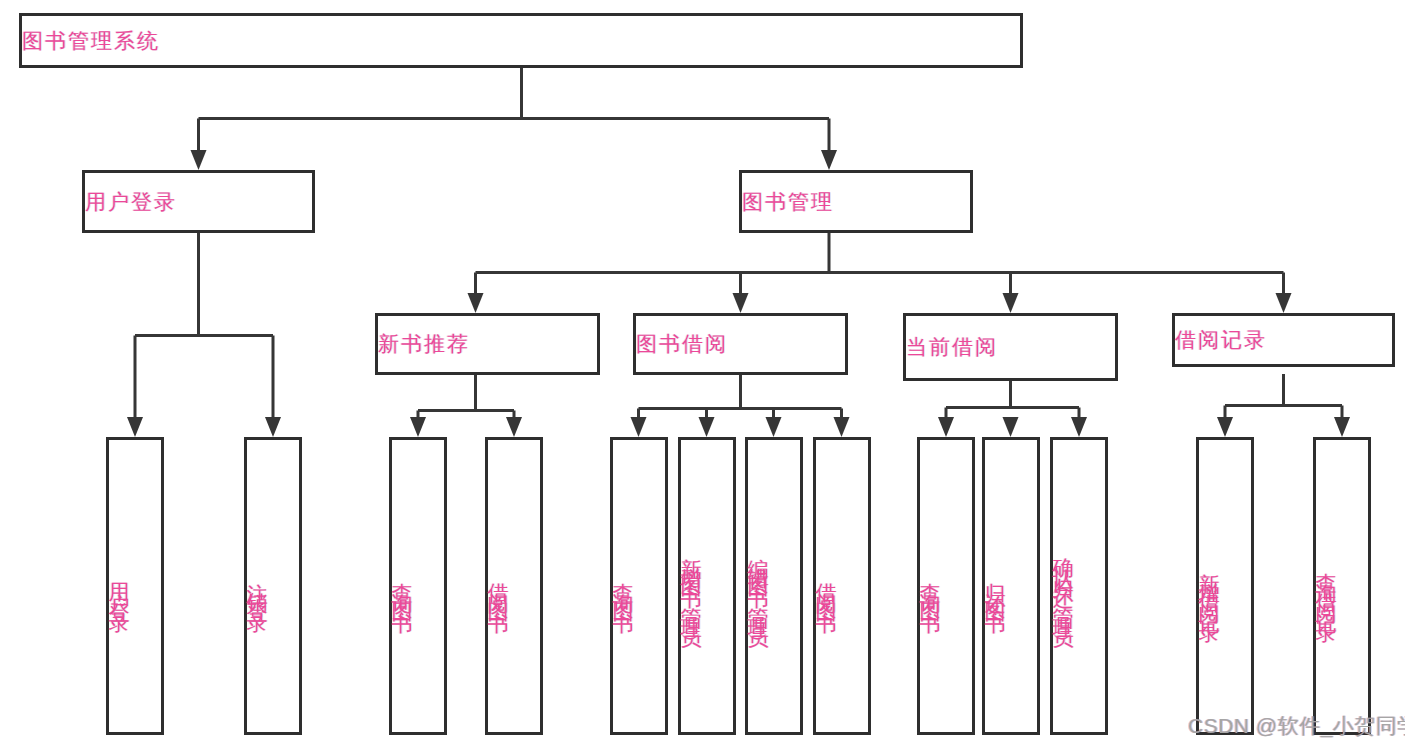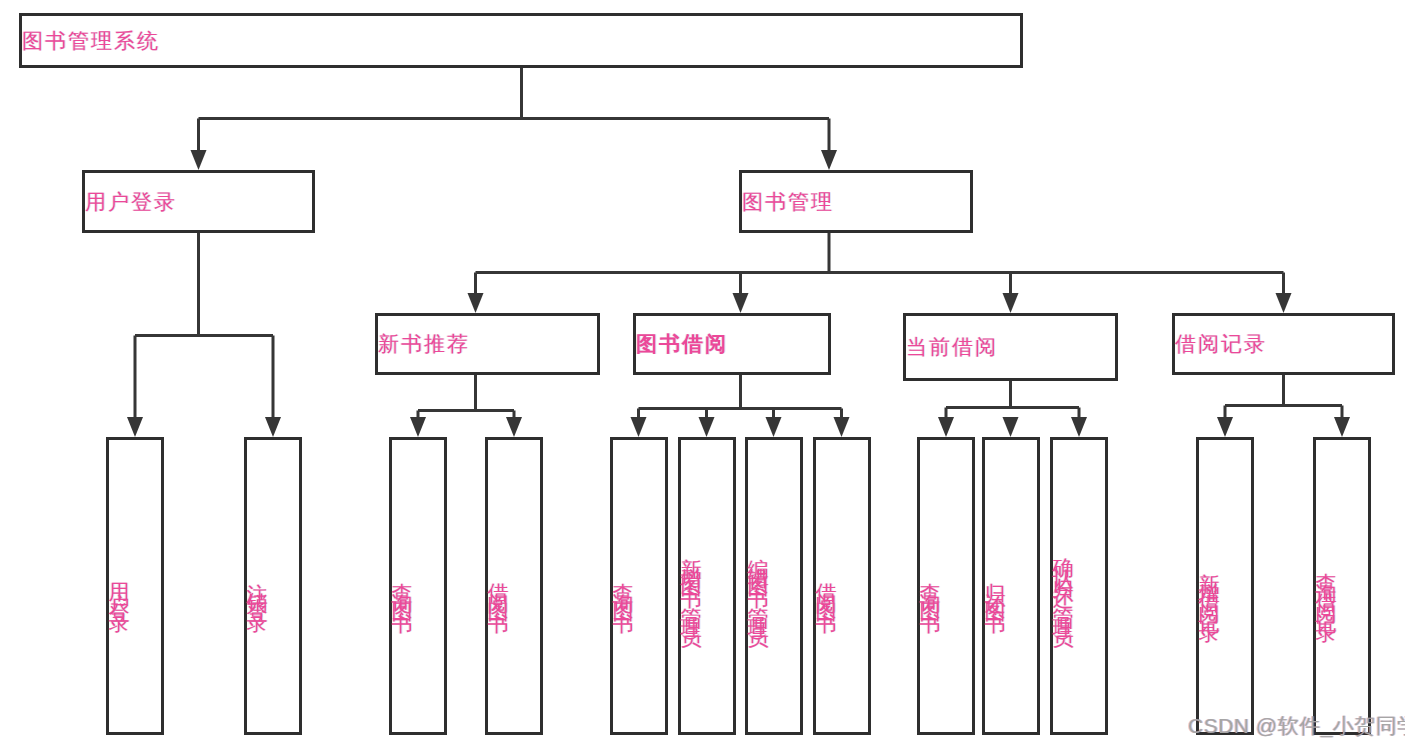--- a/index.html
+++ b/index.html
@@ -107,27 +107,27 @@
   <div class="node h" style="left:82px; top:170px; width:233px; height:63px;">
     <span>用户登录</span>
   </div>
   <div class="node h" style="left:712px; top:170px; width:234px; height:63px;margin-left:27px;">
     <span>图书管理</span>
   </div>
 
   <div class="node h" style="left:363px; top:313px; width:225px; height:62px;margin-left:12px;">
     <span>新书推荐</span>
   </div>
-  <div class="node h" style="left:633px; top:313px; width:198px; height:62px;font-weight:bold;">
+  <div class="node h" style="left:633px; top:313px; width:215px; height:62px;">
     <span>图书借阅</span>
   </div>
   <div class="node h" style="left:903px; top:313px; width:215px; height:68px;">
     <span>当前借阅</span>
   </div>
-  <div class="node h" style="left:1172px; top:313px; width:223px; height:62px;">
+  <div class="node h" style="left:1172px; top:313px; width:223px; height:54px;">
     <span>借阅记录</span>
   </div>
 
   <div class="node v" style="left:106px; top:437px; width:58px; height:298px;">
     <span>用户登录</span>
   </div>
   <div class="node v" style="left:244px; top:437px; width:58px; height:298px;">
     <span>注销登录</span>
   </div>
 

